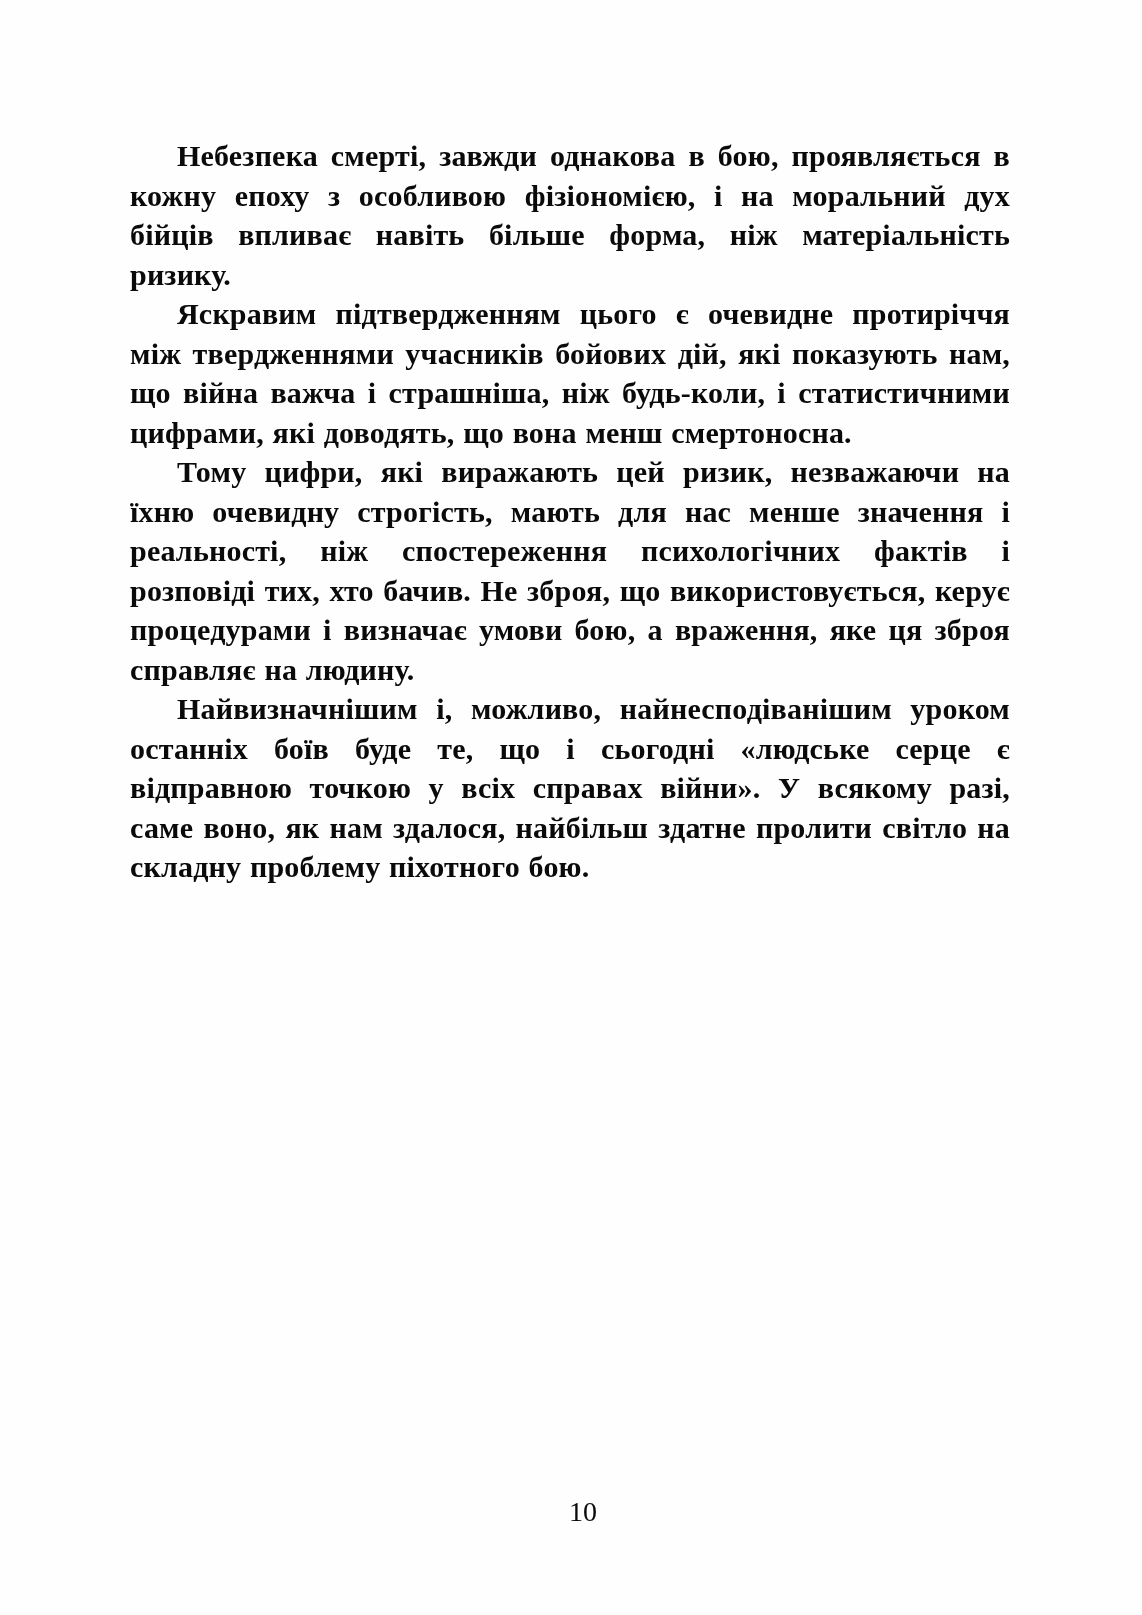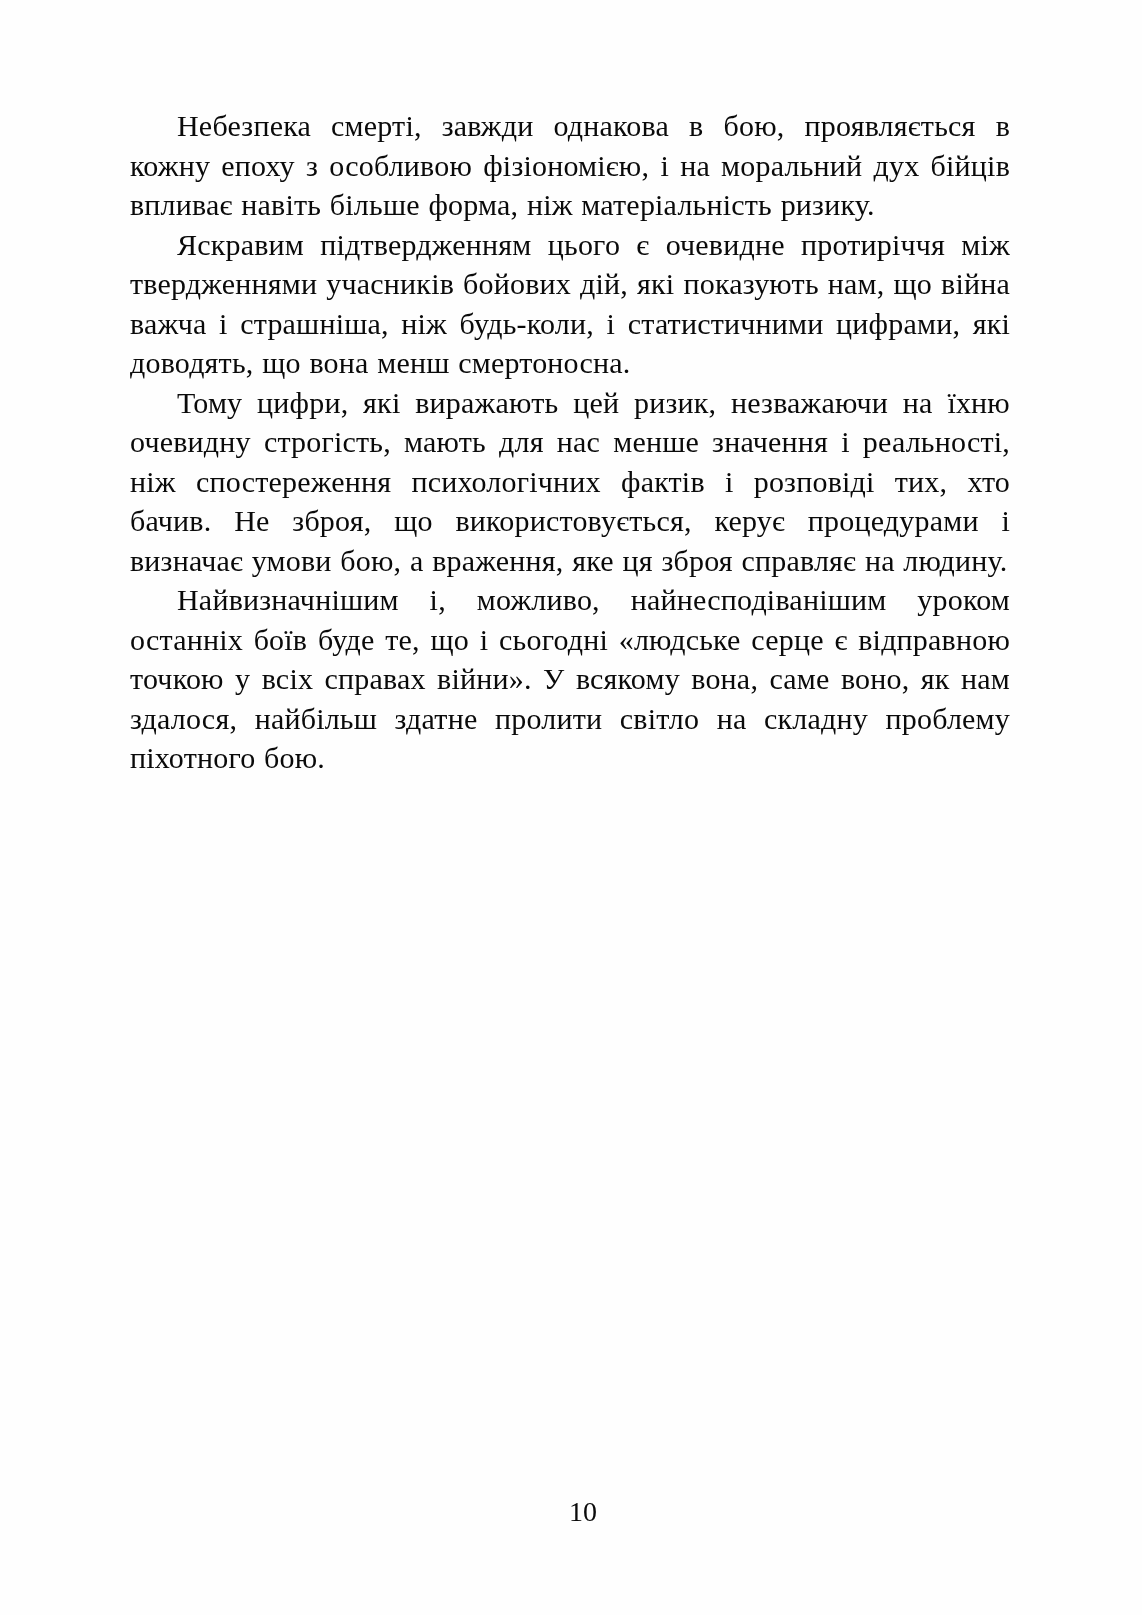--- a/index.html
+++ b/index.html
@@ -11,23 +11,24 @@
     position: relative;
     width: 1142px;
     height: 1615px;
     background: #fefefe;
     overflow: hidden;
     font-family: "Liberation Serif", "DejaVu Serif", serif;
     color: #0a0a0a;
   }
   .text-block {
     position: absolute;
-    top: 106px;
+    top: 136px;
     left: 130px;
     width: 880px;
+    font-weight: bold;
   }
   .text-block p {
     margin: 0;
     font-size: 30px;
     line-height: 39.5px;
     text-align: justify;
     text-indent: 47px;
     letter-spacing: 0.2px;
     word-spacing: 1px;
   }
@@ -42,16 +43,16 @@
   }
 </style>
 </head>
 <body>
 
 <div class="page">
   <div class="text-block">
     <p>Небезпека смерті, завжди однакова в бою, проявляється в кожну епоху з особливою фізіономією, і на моральний дух бійців впливає навіть більше форма, ніж матеріальність ризику.</p>
     <p>Яскравим підтвердженням цього є очевидне протиріччя між твердженнями учасників бойових дій, які показують нам, що війна важча і страшніша, ніж будь-коли, і статистичними цифрами, які доводять, що вона менш смертоносна.</p>
     <p>Тому цифри, які виражають цей ризик, незважаючи на їхню очевидну строгість, мають для нас менше значення і реальності, ніж спостереження психологічних фактів і розповіді тих, хто бачив. Не зброя, що використовується, керує процедурами і визначає умови бою, а враження, яке ця зброя справляє на людину.</p>
-    <p>Найвизначнішим і, можливо, найнесподіванішим уроком останніх боїв буде те, що і сьогодні «людське серце є відправною точкою у всіх справах війни». У всякому вона, саме воно, як нам здалося, найбільш здатне пролити світло на складну проблему піхотного бою.</p>
+    <p>Найвизначнішим і, можливо, найнесподіванішим уроком останніх боїв буде те, що і сьогодні «людське серце є відправною точкою у всіх справах війни». У всякому разі, саме воно, як нам здалося, найбільш здатне пролити світло на складну проблему піхотного бою.</p>
   </div>
   <div class="page-number">10</div>
 </div>
 
 </body></html>

